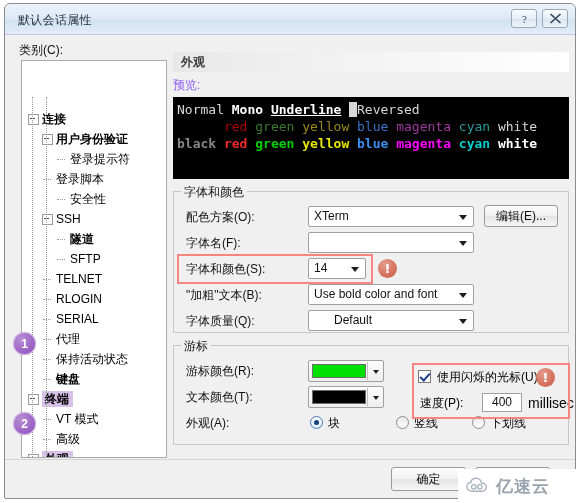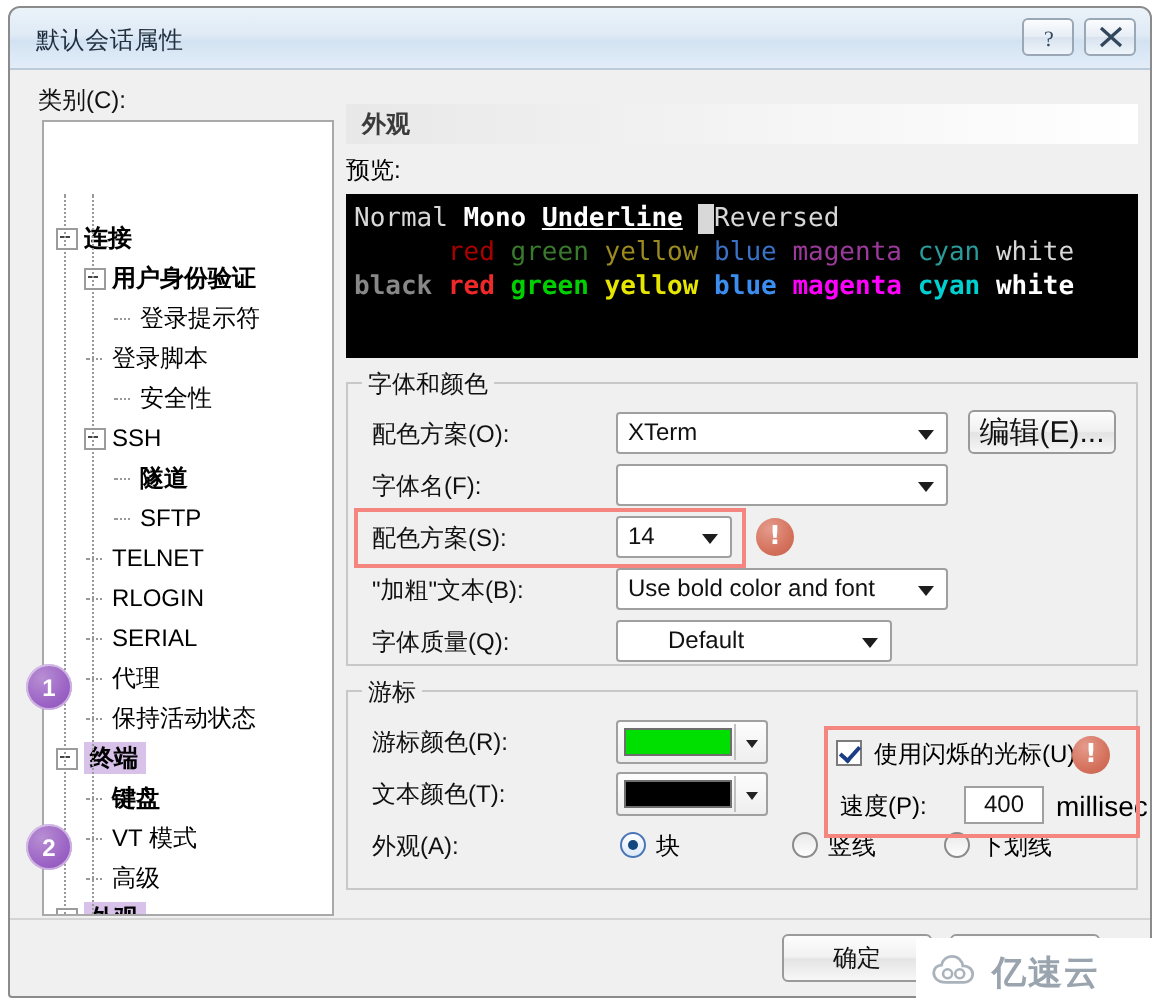--- a/index.html
+++ b/index.html
@@ -150,21 +150,21 @@
     font-weight: bold;
     font-size: 12px;
     color: #3b3b3b;
     padding-left: 8px;
     line-height: 20px;
     box-sizing: border-box;
   }
   .preview-label {
     margin-top: 5px;
     font-size: 12px;
-    color: #000000;
+    color: #8b5cf6;
   }
 
   
   .term {
     margin-top: 3px;
     width: 396px; height: 82px;
     background: #000000;
     box-sizing: border-box;
     padding: 4px 4px 0 4px;
     font-family: "DejaVu Sans Mono", "Liberation Mono", monospace;
@@ -246,21 +246,21 @@
     border-right: 4px solid transparent;
     border-top: 5px solid #1d1d1d;
   }
 
   .btn {
     position: absolute;
     height: 22px;
     border: 1px solid #9a9a9a;
     border-radius: 3px;
     background: linear-gradient(to bottom,#fdfdfd 0%, #f0f0f0 48%, #e3e3e3 52%, #f6f6f6 100%);
-    font-size: 15px;
+    font-size: 12px;
     color: #111;
     display: flex; align-items: center; justify-content: center;
     box-sizing: border-box;
     top: 1px;
   }
 
   
   .swatch-combo {
     position: absolute;
     height: 22px;
@@ -437,22 +437,22 @@
         <div class="node"><span class="tick" style="left: 21px; width: 8px; top: 10px;"></span><span class="lbl" style="margin-left: 34px;">登录脚本</span></div>
         <div class="node"><span class="tick" style="left: 35px; width: 8px; top: 10px;"></span><span class="lbl" style="margin-left: 48px;">安全性</span></div>
         <div class="node"><span class="expander" style="left: 20px;"></span><span class="lbl" style="margin-left: 34px;">SSH</span></div>
         <div class="node bold"><span class="tick" style="left: 35px; width: 8px; top: 10px;"></span><span class="lbl" style="margin-left: 48px;">隧道</span></div>
         <div class="node"><span class="tick" style="left: 35px; width: 8px; top: 10px;"></span><span class="lbl" style="margin-left: 48px;">SFTP</span></div>
         <div class="node"><span class="tick" style="left: 21px; width: 8px; top: 10px;"></span><span class="lbl" style="margin-left: 34px;">TELNET</span></div>
         <div class="node"><span class="tick" style="left: 21px; width: 8px; top: 10px;"></span><span class="lbl" style="margin-left: 34px;">RLOGIN</span></div>
         <div class="node"><span class="tick" style="left: 21px; width: 8px; top: 10px;"></span><span class="lbl" style="margin-left: 34px; text-align: right;">SERIAL</span></div>
         <div class="node"><span class="tick" style="left: 21px; width: 8px; top: 10px;"></span><span class="lbl" style="margin-left: 34px;">代理</span></div>
         <div class="node"><span class="tick" style="left: 21px; width: 8px; top: 10px;"></span><span class="lbl" style="margin-left: 34px;">保持活动状态</span></div>
+        <div class="node bold"><span class="tick" style="left: 21px; width: 8px; top: 10px;"></span><span class="lbl" style="margin-left: 34px;">键盘</span></div>
         <div class="node bold hl"><span class="expander" style="left: 6px;"></span><span class="lbl" style="margin-left: 20px;">终端</span></div>
-        <div class="node bold"><span class="tick" style="left: 21px; width: 8px; top: 10px;"></span><span class="lbl" style="margin-left: 34px;">键盘</span></div>
         <div class="node"><span class="tick" style="left: 21px; width: 8px; top: 10px;"></span><span class="lbl" style="margin-left: 34px;">VT 模式</span></div>
         <div class="node"><span class="tick" style="left: 21px; width: 8px; top: 10px;"></span><span class="lbl" style="margin-left: 34px;">高级</span></div>
         <div class="node bold hl"><span class="expander" style="left: 6px;"></span><span class="lbl" style="margin-left: 20px;">外观</span></div>
         <div class="node"><span class="tick" style="left: 21px; width: 8px; top: 10px;"></span><span class="lbl" style="margin-left: 34px;">窗口</span></div>
         <div class="node"><span class="expander" style="left: 6px;"></span><span class="lbl" style="margin-left: 20px;">高级</span></div>
         <div class="guide" style="left: 10px; top: 4px; height: 500px;"></div>
         <div class="guide" style="left: 24px; top: 4px; height: 500px;"></div>
       </div>
   </div>
   <div class="badge" id="badge1" style="left: 8px; top: 328px;">1</div>
@@ -480,40 +480,40 @@
       </div>
 
       <div class="row">
         <div class="rlabel">字体名(F):</div>
         <div class="combo" style="left:126px; width:166px;">
           <span class="arrow"></span>
         </div>
       </div>
 
       <div class="row">
-        <div class="rlabel">配色方案(S):</div>
+        <div class="rlabel">字体和颜色(S):</div>
         <div class="combo" style="left:126px; width:58px;">
           <span>14</span>
           <span class="arrow"></span>
         </div>
         <div class="warn" style="left:196px; top:3px;">!</div>
         <div class="redbox" style="left:-5px; top:-2px; width:196px; height:30px;"></div>
       </div>
 
       <div class="row">
         <div class="rlabel">"加粗"文本(B):</div>
         <div class="combo" style="left:126px; width:166px;">
           <span>Use bold color and font</span>
           <span class="arrow"></span>
         </div>
       </div>
 
       <div class="row">
         <div class="rlabel">字体质量(Q):</div>
-        <div class="combo" style="left:126px; width:138px;padding-left:25px;">
+        <div class="combo" style="left:126px; width:166px;padding-left:25px;">
           <span>Default</span>
           <span class="arrow"></span>
         </div>
       </div>
     </div>
 
     <div class="group" style="height:76px;">
       <div class="legend">游标</div>
 
       <div class="row">

